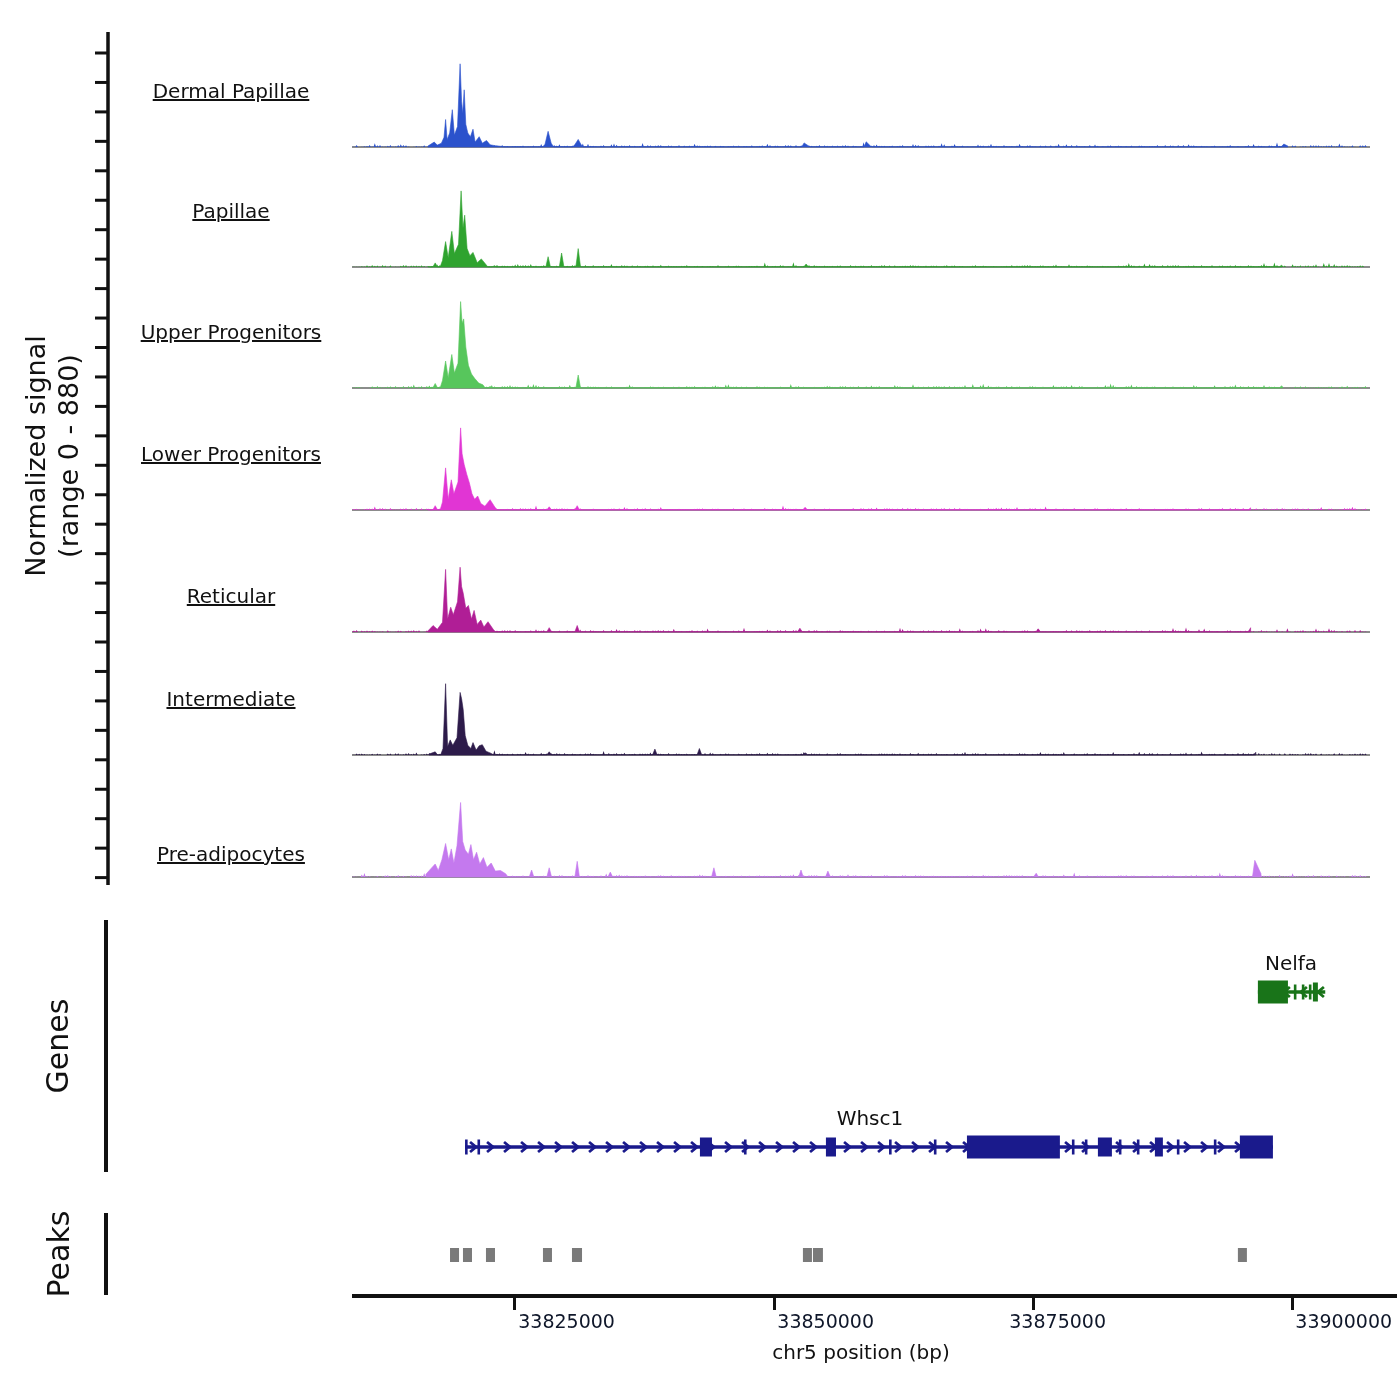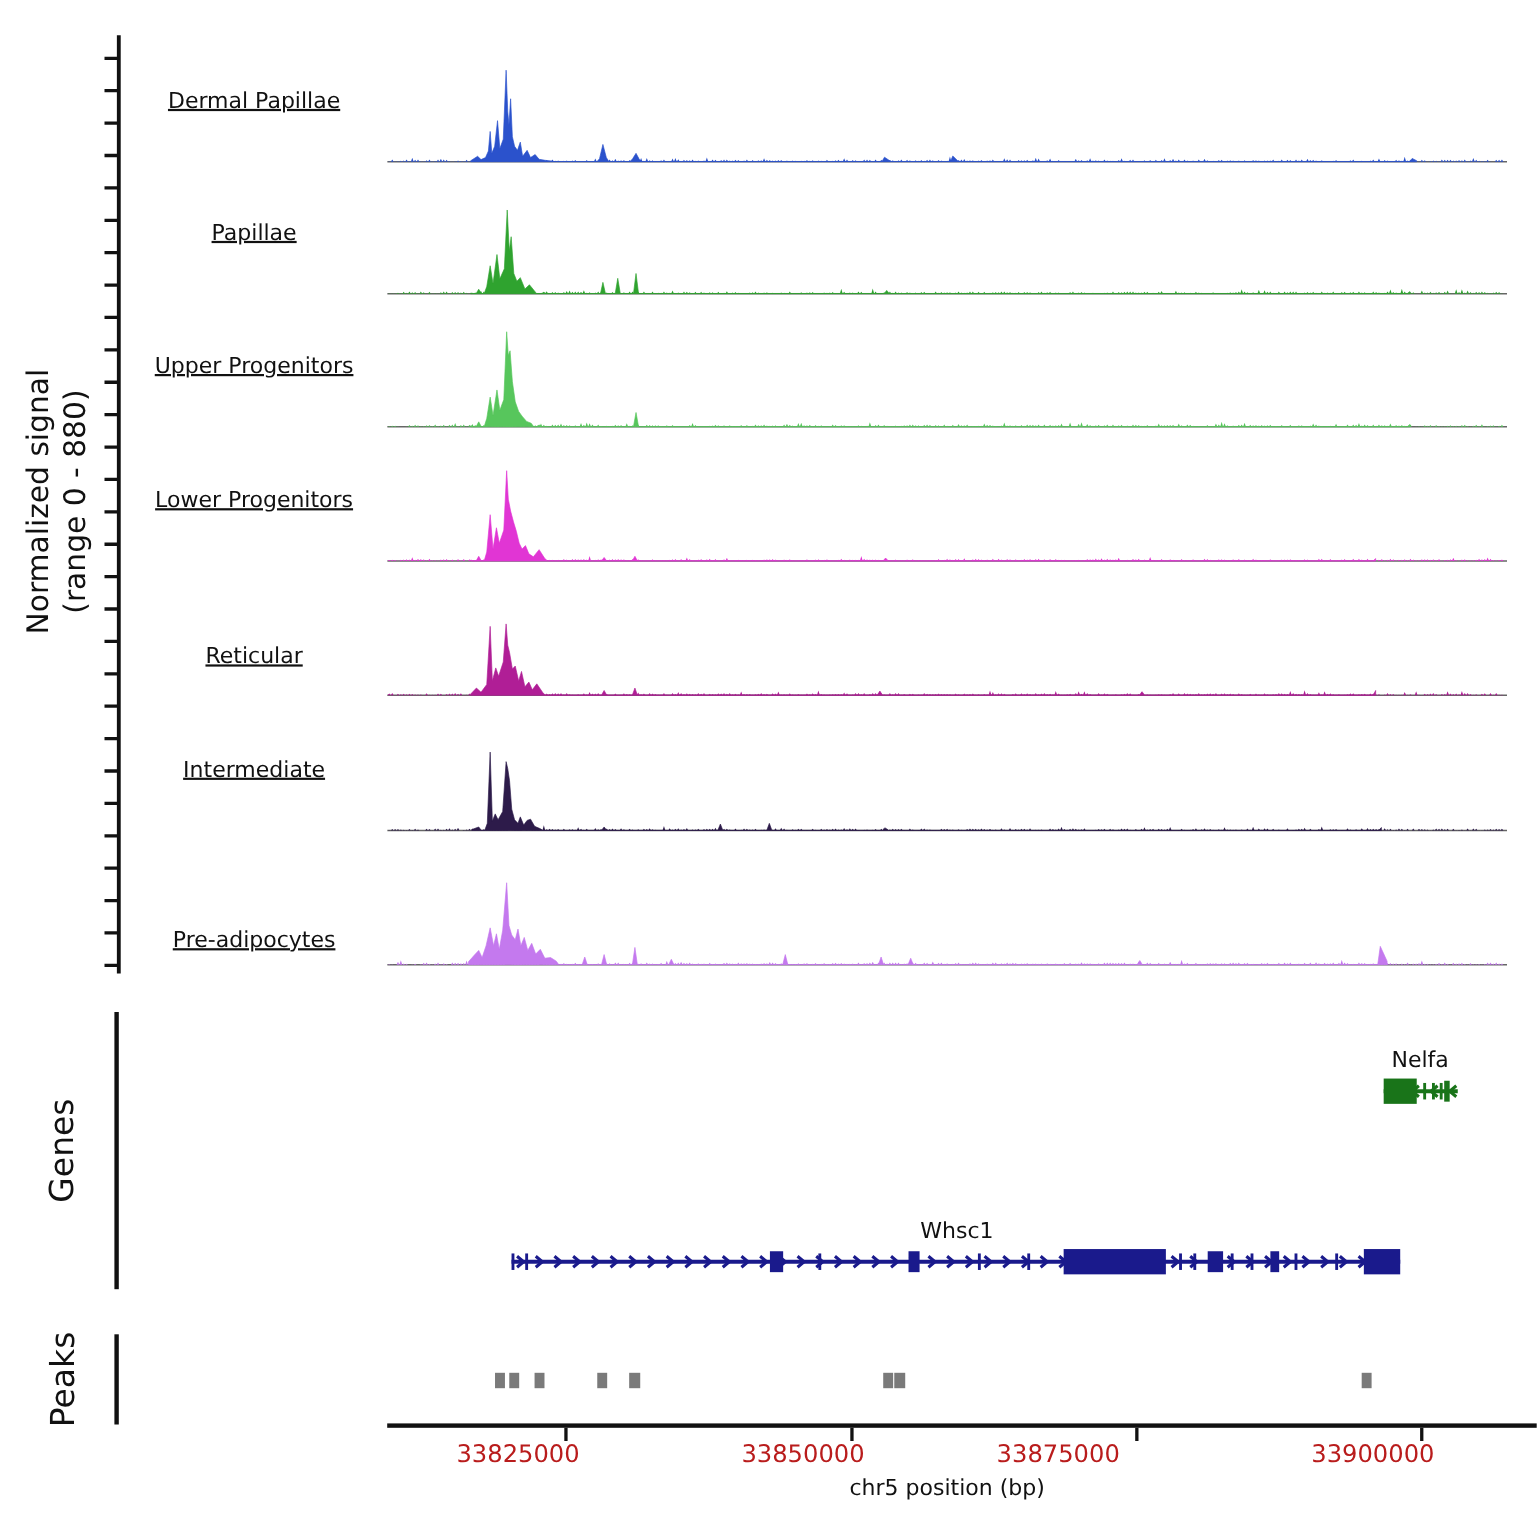--- a/index.html
+++ b/index.html
@@ -16,21 +16,21 @@
   .ylab{font-size:27px;line-height:33px;}
   .seclab{font-size:30px;}
   .track-label{
     position:absolute;left:112px;width:238px;text-align:center;
     font-size:20px;color:#111;white-space:nowrap;text-decoration:underline;
   }
   .track-svg{position:absolute;left:352px;width:1018px;height:122px;}
   .xaxis-line{left:352px;top:1294px;width:1045px;height:4px;background:#111;}
   .xtick{width:3px;height:12px;background:#111;top:1298px;}
   .xtick-label{
-    top:1310px;width:200px;text-align:left;font-size:22px;color:#b91c1c;white-space:nowrap;
+    top:1310px;width:200px;text-align:right;font-size:19px;color:#0f172a;white-space:nowrap;
   }
   .xaxis-title{
     top:1340px;left:661px;width:400px;text-align:center;font-size:20px;color:#111;
   }
   svg{display:block;}
 </style>
 </head>
 <body>
 
 <div class="canvas">

